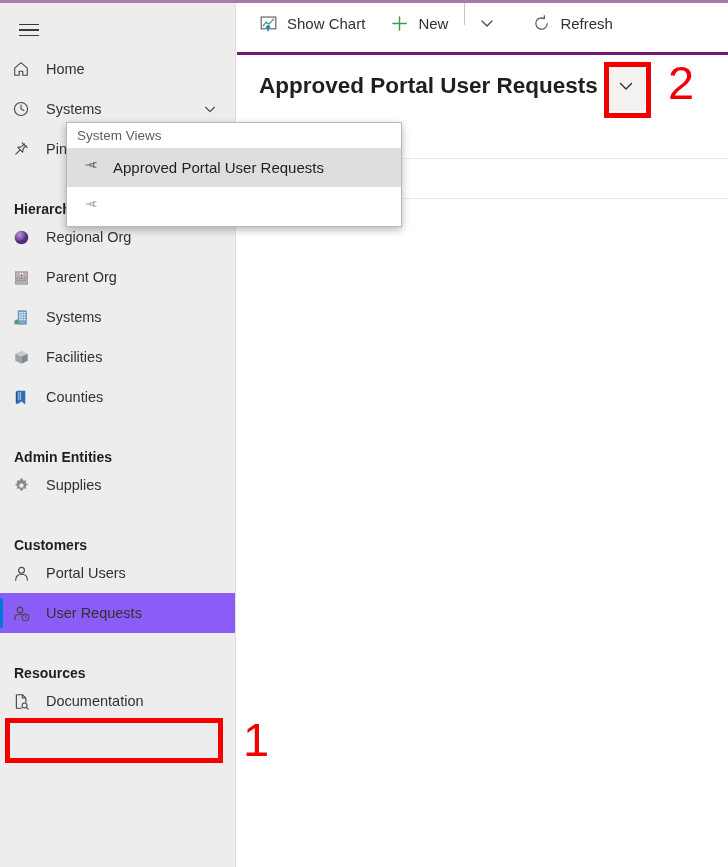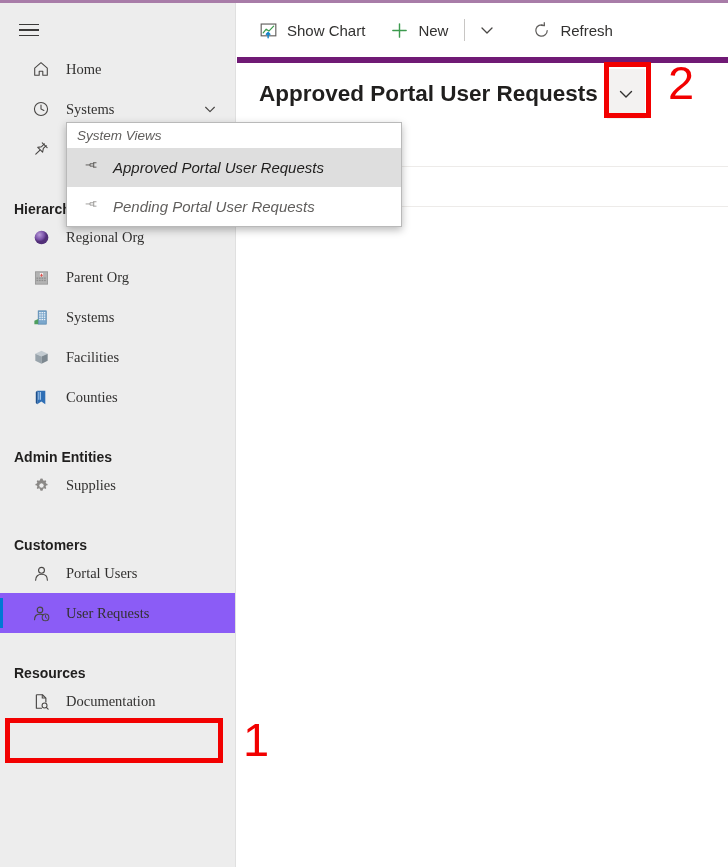--- a/index.html
+++ b/index.html
@@ -33,25 +33,24 @@
     gap: 4px; cursor: pointer;
   }
   .hamburger span {
     display: block; width: 20px; height: 1.5px; background: #3b3a39;
   }
 
   .nav-item {
     position: relative;
     display: flex; align-items: center;
     height: 40px;
-    padding-left: 30px;
+    padding-left: 10px;
     cursor: pointer;
     color: #323130;
     font-size: 14.5px;
-    font-family: Liberation Serif, serif;
   }
   .nav-item .ic {
     width: 22px; height: 22px;
     display: flex; align-items: center; justify-content: center;
     flex: 0 0 22px;
   }
   .nav-item .lbl { margin-left: 14px; white-space: nowrap; }
   .nav-item .chev {
     position: absolute; right: 18px; top: 50%;
     transform: translateY(-50%);
@@ -78,24 +77,24 @@
   }
 
   
   #main {
     position: absolute;
     left: 237px; top: 0; right: 0; bottom: 0;
     background: #ffffff;
   }
   #cmdbar {
     position: relative;
-    height: 60px;
-    display: flex; align-items: center;
+    height: 52px;
+    display: flex; 
     padding-left: 9px;
-    border-bottom: 6px solid #701a75;
+    border-bottom: 3px solid #701a75;
     gap: 0px;
   }
   .cmd {
     display: flex; align-items: center;
     height: 40px; padding: 0 12px;
     font-size: 15px; color: #323130;
     cursor: pointer; white-space: nowrap;
   }
   .cmd .cic {
     width: 20px; height: 20px; margin-right: 9px;
@@ -154,21 +153,20 @@
 
   
   #viewmenu {
     position: absolute;
     left: 66px; top: 119px;
     width: 336px;
     background: #ffffff;
     border: 1px solid #b9b9b9;
     box-shadow: 0 3px 8px rgba(0,0,0,0.28);
     z-index: 40;
-    font-style: italic;
   }
   .menu-section-title {
     font-size: 13.5px; color: #605e5c;
     padding: 5px 10px 5px 10px;
     height: 25px; line-height: 15px;
   }
   .menu-item {
     display: flex; align-items: center;
     height: 39px; padding-left: 13px;
     font-size: 15px; color: #605e5c;
@@ -487,21 +485,20 @@
     <div class="menu-item">
       <span class="pin">
         <svg width="17" height="17" viewBox="0 0 20 20">
             <g stroke="#a19f9d" stroke-width="1.15" fill="none" stroke-linecap="round" stroke-linejoin="round">
               <path d="M12.6 4.4 L12.6 9.6 M12.6 4.4 L15.4 4.4 M12.6 9.6 L15.4 9.6"></path>
               <path d="M12.6 5.6 L8.2 5.6 L8.2 8.4 L12.6 8.4"></path>
               <path d="M8.2 7 L3.6 7"></path>
             </g>
           </svg>
       </span>
-      <span>Pending Portal User Requests</span>
     </div>
   </div>
 
   <div class="annot-box" style="left:5px; top:715px; width:218px; height:45px;"></div>
   <div class="annot-num" style="left:243px; top:713px;">1</div>
 
   <div class="annot-box" style="left:604px; top:59px; width:47px; height:56px;"></div>
   <div class="annot-num" style="left:668px; top:56px;">2</div>
 
 </div>

